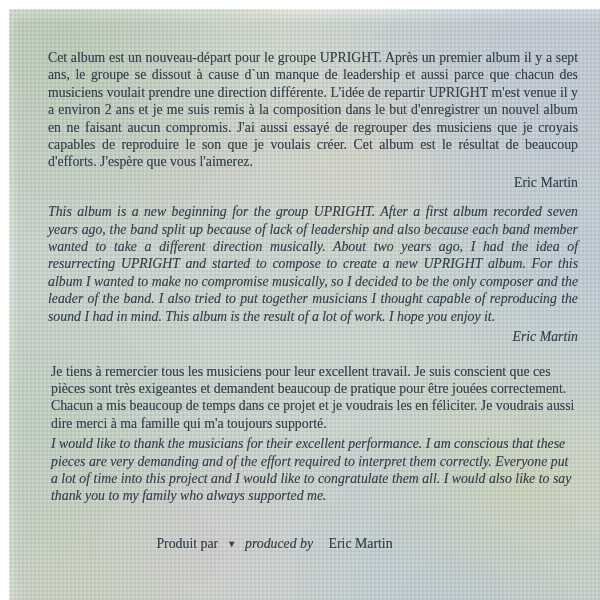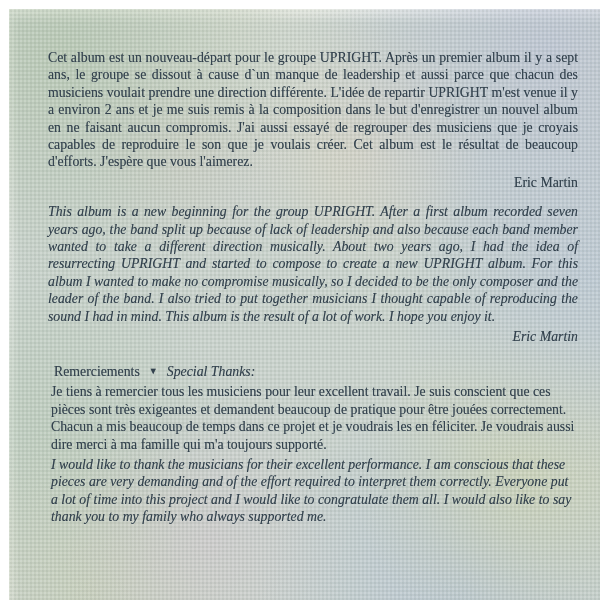--- a/index.html
+++ b/index.html
@@ -72,24 +72,24 @@
 <div class="page">
   <div class="content">
 
     <p class="justify">Cet album est un nouveau-départ pour le groupe UPRIGHT. Après un premier album il y a sept ans, le groupe se dissout à cause d`un manque de leadership et aussi parce que chacun des musiciens voulait prendre une direction différente. L'idée de repartir UPRIGHT m'est venue il y a environ 2 ans et je me suis remis à la composition dans le but d'enregistrer un nouvel album en ne faisant aucun compromis. J'ai aussi essayé de regrouper des musiciens que je croyais capables de reproduire le son que je voulais créer. Cet album est le résultat de beaucoup d'efforts. J'espère que vous l'aimerez.</p>
     <div class="sig">Eric Martin</div>
 
     <p class="justify en intro-en">This album is a new beginning for the group UPRIGHT. After a first album recorded seven years ago, the band split up because of lack of leadership and also because each band member wanted to take a different direction musically. About two years ago, I had the idea of resurrecting UPRIGHT and started to compose to create a new UPRIGHT album. For this album I wanted to make no compromise musically, so I decided to be the only composer and the leader of the band. I also tried to put together musicians I thought capable of reproducing the sound I had in mind. This album is the result of a lot of work. I hope you enjoy it.</p>
     <div class="sig en">Eric Martin</div>
 
     <div class="thanks">
-      <div>
-        <span>Remerciements</span><span class="tri">▼</span><span class="en">Special Thanks:</span>
-      </div>
       <div>Je tiens à remercier tous les musiciens pour leur excellent travail. Je suis conscient que ces pièces sont très exigeantes et demandent beaucoup de pratique pour être jouées correctement. Chacun a mis beaucoup de temps dans ce projet et je voudrais les en féliciter. Je voudrais aussi dire merci à ma famille qui m'a toujours supporté.</div>
       <div class="en">I would like to thank the musicians for their excellent performance. I am conscious that these pieces are very demanding and of the effort required to interpret them correctly. Everyone put a lot of time into this project and I would like to congratulate them all. I would also like to say thank you to my family who always supported me.</div>
     </div>
 
     <div class="credits">
+      <div>
+        <span>Produit par</span><span class="tri">▼</span><span class="en">produced by</span><span> </span><span>Eric Martin</span>
+      </div>
     </div>
 
   </div>
 </div>
 
 </body></html>

